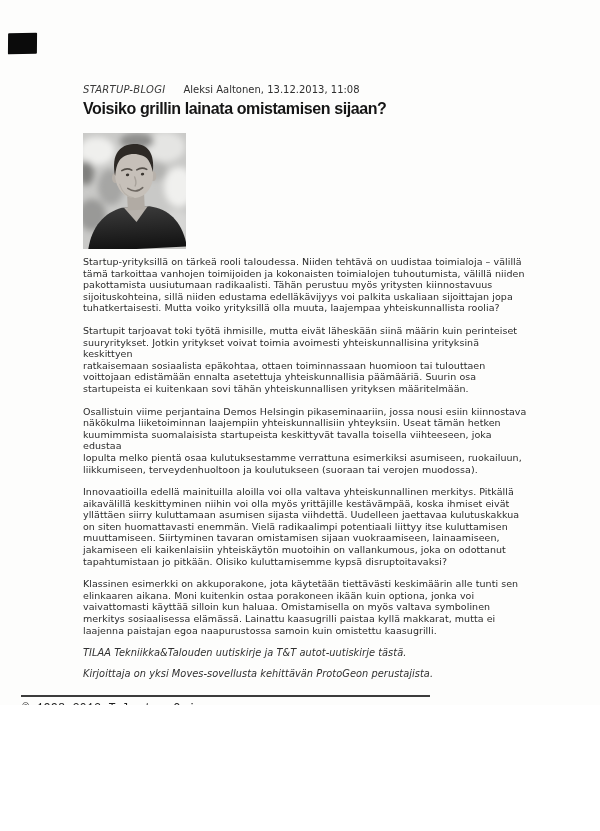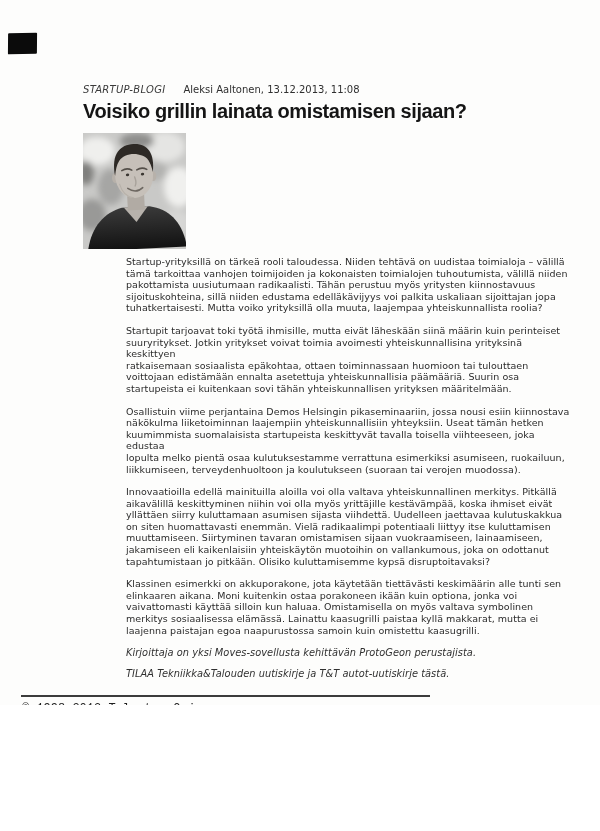--- a/index.html
+++ b/index.html
@@ -12,32 +12,31 @@
     position:absolute; left:8px; top:33px; width:29px; height:21px;
     background:#0b0b0b; transform:rotate(-1.5deg) skewX(-2deg);
     border-radius:1px;
   }
   .header { position:absolute; left:83px; top:84px; width:445px; }
   .eyebrow { display:flex; align-items:baseline; font-size:10px; color:#333333; }
   .blog-label { font-style:italic; letter-spacing:0.3px; color:#3a3a3a; }
   .byline { margin-left:18px; color:#2f2f2f; }
   .title {
     margin-top:5px; font-family:"Liberation Sans", sans-serif;
-    font-size:20px; font-weight:bold; letter-spacing:-0.4px; color:#151515;
+    font-size:16px; font-weight:bold; letter-spacing:-0.4px; color:#151515;
     white-space:nowrap;
   }
   .photo {
     position:absolute; left:83px; top:133px; width:103px; height:116px;
     overflow:hidden; background:#c9c9c7;
   }
   .body-col {
     position:absolute; left:83px; top:256px; width:445px;
     font-size:9.5px; line-height:11.6px; color:#2b2b2b;
     letter-spacing:0.05px;
-    margin-left:43px;
   }
   .para { margin:0 0 11px 0; }
   .note { font-style:italic; margin:0 0 9px 0; font-size:9.8px; color:#303030; }
   .note-first { margin-top:4px; }
   .footer-divider {
     position:absolute; left:21px; top:695px; width:409px; height:0;
     border-top:2px solid #3c3c3c;
   }
   .copyright {
     position:absolute; left:22px; top:702px;
@@ -100,20 +99,20 @@
       </g>
     </svg>
   </div>
 
   <div class="body-col">
     <p class="para">Startup-yrityksillä on tärkeä rooli taloudessa. Niiden tehtävä on uudistaa toimialoja – välillä<br>tämä tarkoittaa vanhojen toimijoiden ja kokonaisten toimialojen tuhoutumista, välillä niiden<br>pakottamista uusiutumaan radikaalisti. Tähän perustuu myös yritysten kiinnostavuus<br>sijoituskohteina, sillä niiden edustama edelläkävijyys voi palkita uskaliaan sijoittajan jopa<br>tuhatkertaisesti. Mutta voiko yrityksillä olla muuta, laajempaa yhteiskunnallista roolia?</p>
     <p class="para">Startupit tarjoavat toki työtä ihmisille, mutta eivät läheskään siinä määrin kuin perinteiset<br>suuryritykset. Jotkin yritykset voivat toimia avoimesti yhteiskunnallisina yrityksinä keskittyen<br>ratkaisemaan sosiaalista epäkohtaa, ottaen toiminnassaan huomioon tai tulouttaen<br>voittojaan edistämään ennalta asetettuja yhteiskunnallisia päämääriä. Suurin osa<br>startupeista ei kuitenkaan sovi tähän yhteiskunnallisen yrityksen määritelmään.</p>
     <p class="para">Osallistuin viime perjantaina Demos Helsingin pikaseminaariin, jossa nousi esiin kiinnostava<br>näkökulma liiketoiminnan laajempiin yhteiskunnallisiin yhteyksiin. Useat tämän hetken<br>kuumimmista suomalaisista startupeista keskittyvät tavalla toisella viihteeseen, joka edustaa<br>lopulta melko pientä osaa kulutuksestamme verrattuna esimerkiksi asumiseen, ruokailuun,<br>liikkumiseen, terveydenhuoltoon ja koulutukseen (suoraan tai verojen muodossa).</p>
     <p class="para">Innovaatioilla edellä mainituilla aloilla voi olla valtava yhteiskunnallinen merkitys. Pitkällä<br>aikavälillä keskittyminen niihin voi olla myös yrittäjille kestävämpää, koska ihmiset eivät<br>yllättäen siirry kuluttamaan asumisen sijasta viihdettä. Uudelleen jaettavaa kulutuskakkua<br>on siten huomattavasti enemmän. Vielä radikaalimpi potentiaali liittyy itse kuluttamisen<br>muuttamiseen. Siirtyminen tavaran omistamisen sijaan vuokraamiseen, lainaamiseen,<br>jakamiseen eli kaikenlaisiin yhteiskäytön muotoihin on vallankumous, joka on odottanut<br>tapahtumistaan jo pitkään. Olisiko kuluttamisemme kypsä disruptoitavaksi?</p>
     <p class="para">Klassinen esimerkki on akkuporakone, jota käytetään tiettävästi keskimäärin alle tunti sen<br>elinkaaren aikana. Moni kuitenkin ostaa porakoneen ikään kuin optiona, jonka voi<br>vaivattomasti käyttää silloin kun haluaa. Omistamisella on myös valtava symbolinen<br>merkitys sosiaalisessa elämässä. Lainattu kaasugrilli paistaa kyllä makkarat, mutta ei<br>laajenna paistajan egoa naapurustossa samoin kuin omistettu kaasugrilli.</p>
+    <p class="note">TILAA Tekniikka&amp;Talouden uutiskirje ja T&amp;T autot-uutiskirje tästä.</p>
     <p class="note note-first">Kirjoittaja on yksi Moves-sovellusta kehittävän ProtoGeon perustajista.</p>
-    <p class="note">TILAA Tekniikka&amp;Talouden uutiskirje ja T&amp;T autot-uutiskirje tästä.</p>
   </div>
 
   <div class="footer-divider"></div>
   <div class="copyright">© 1998-2013 Talentum Oyj</div>
 
 </div>
 
 </body></html>

